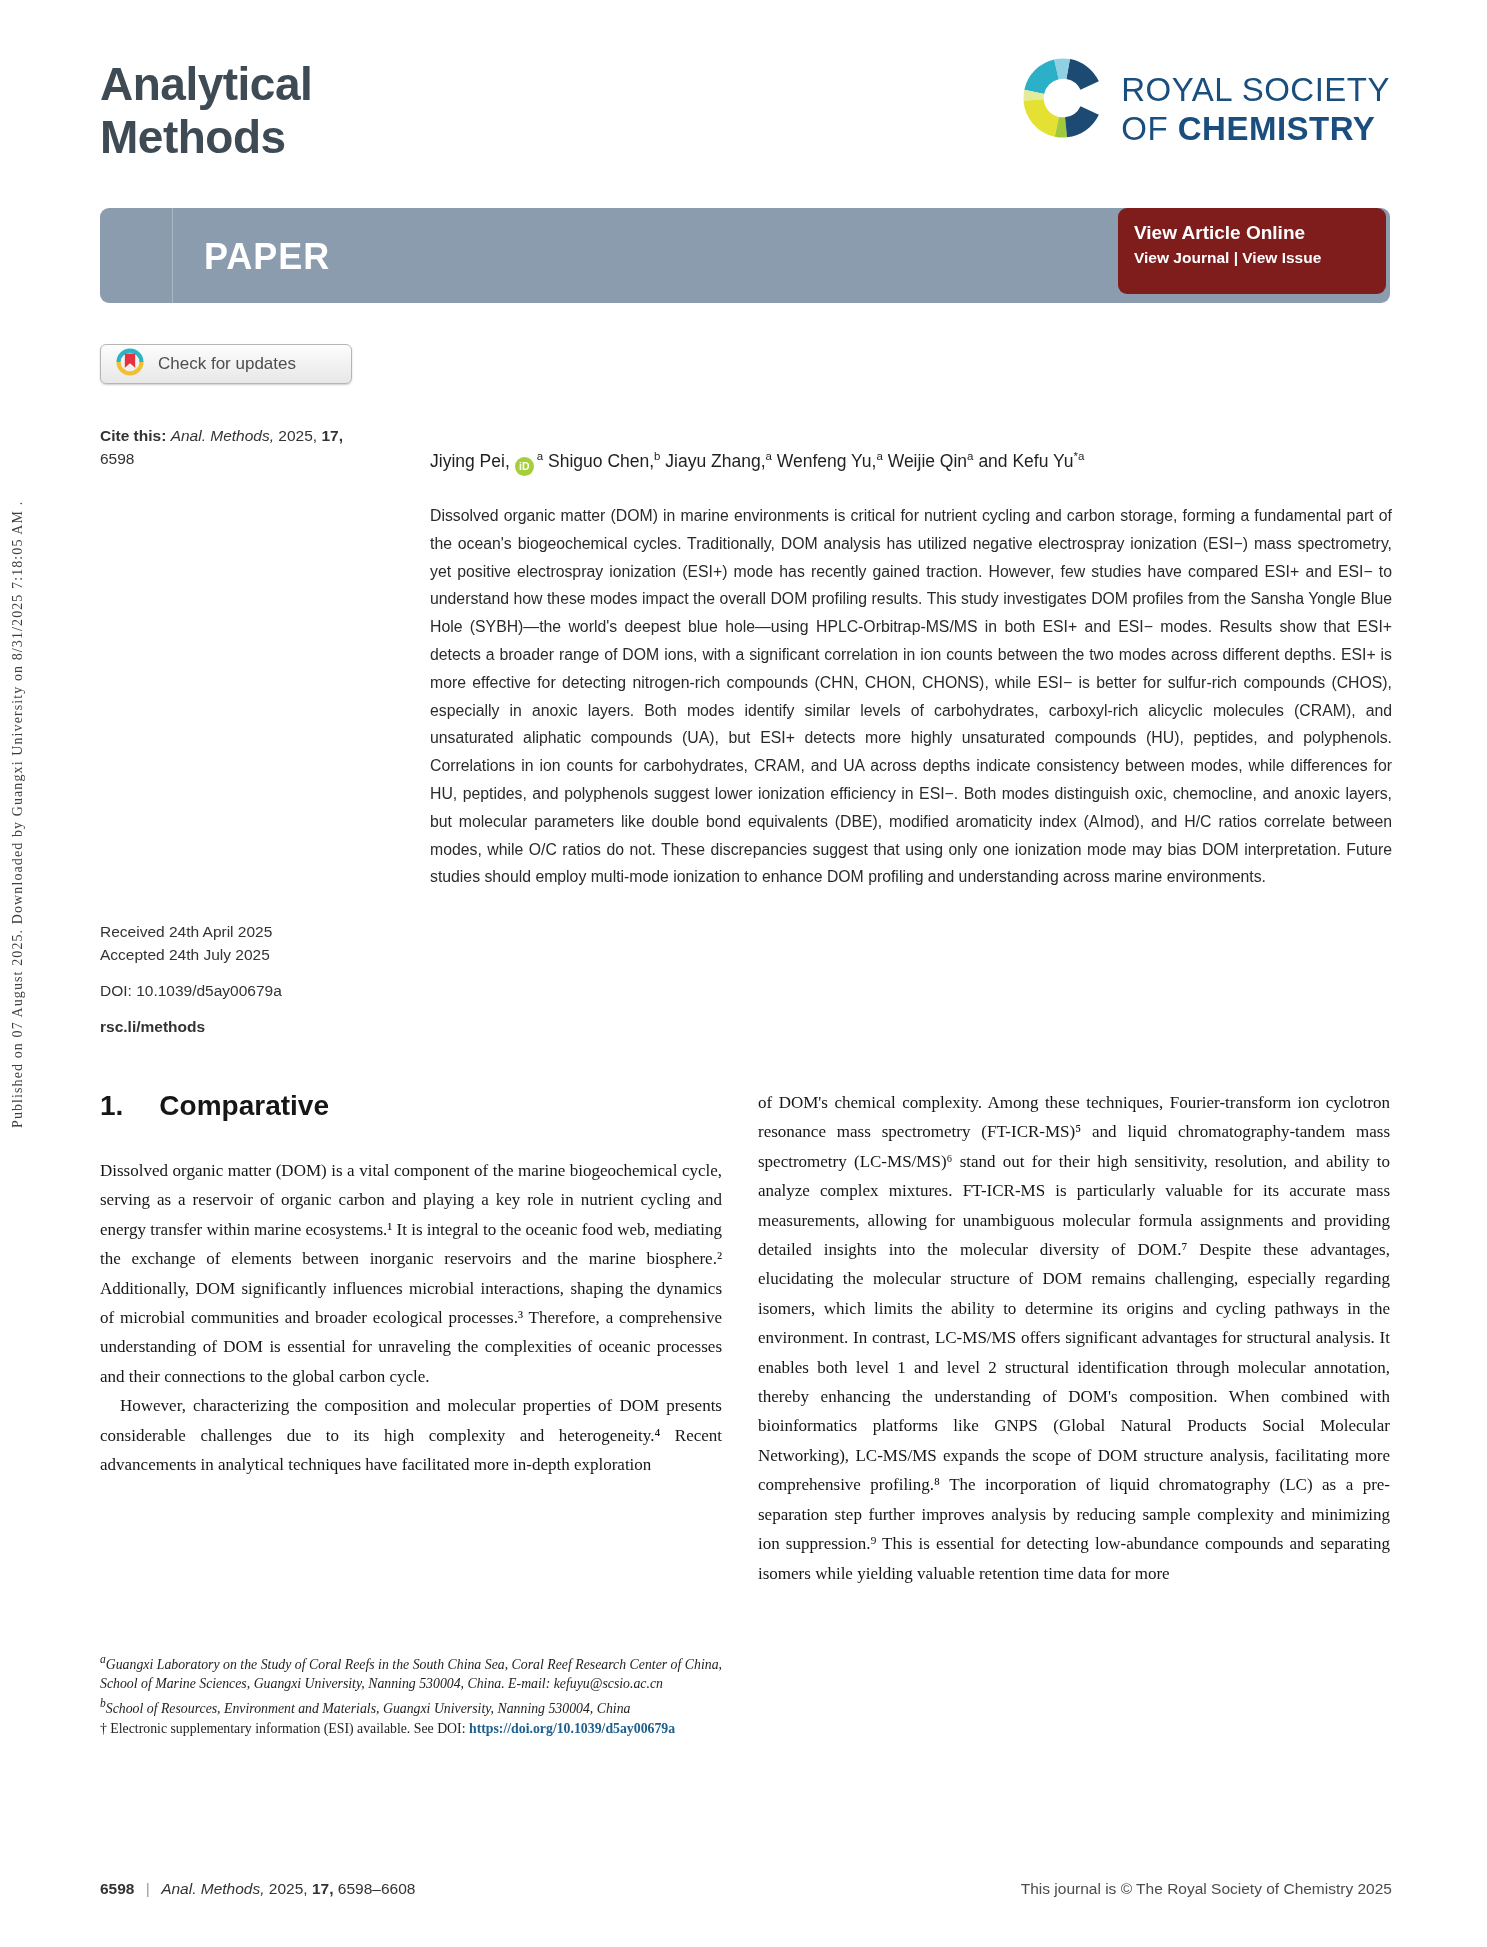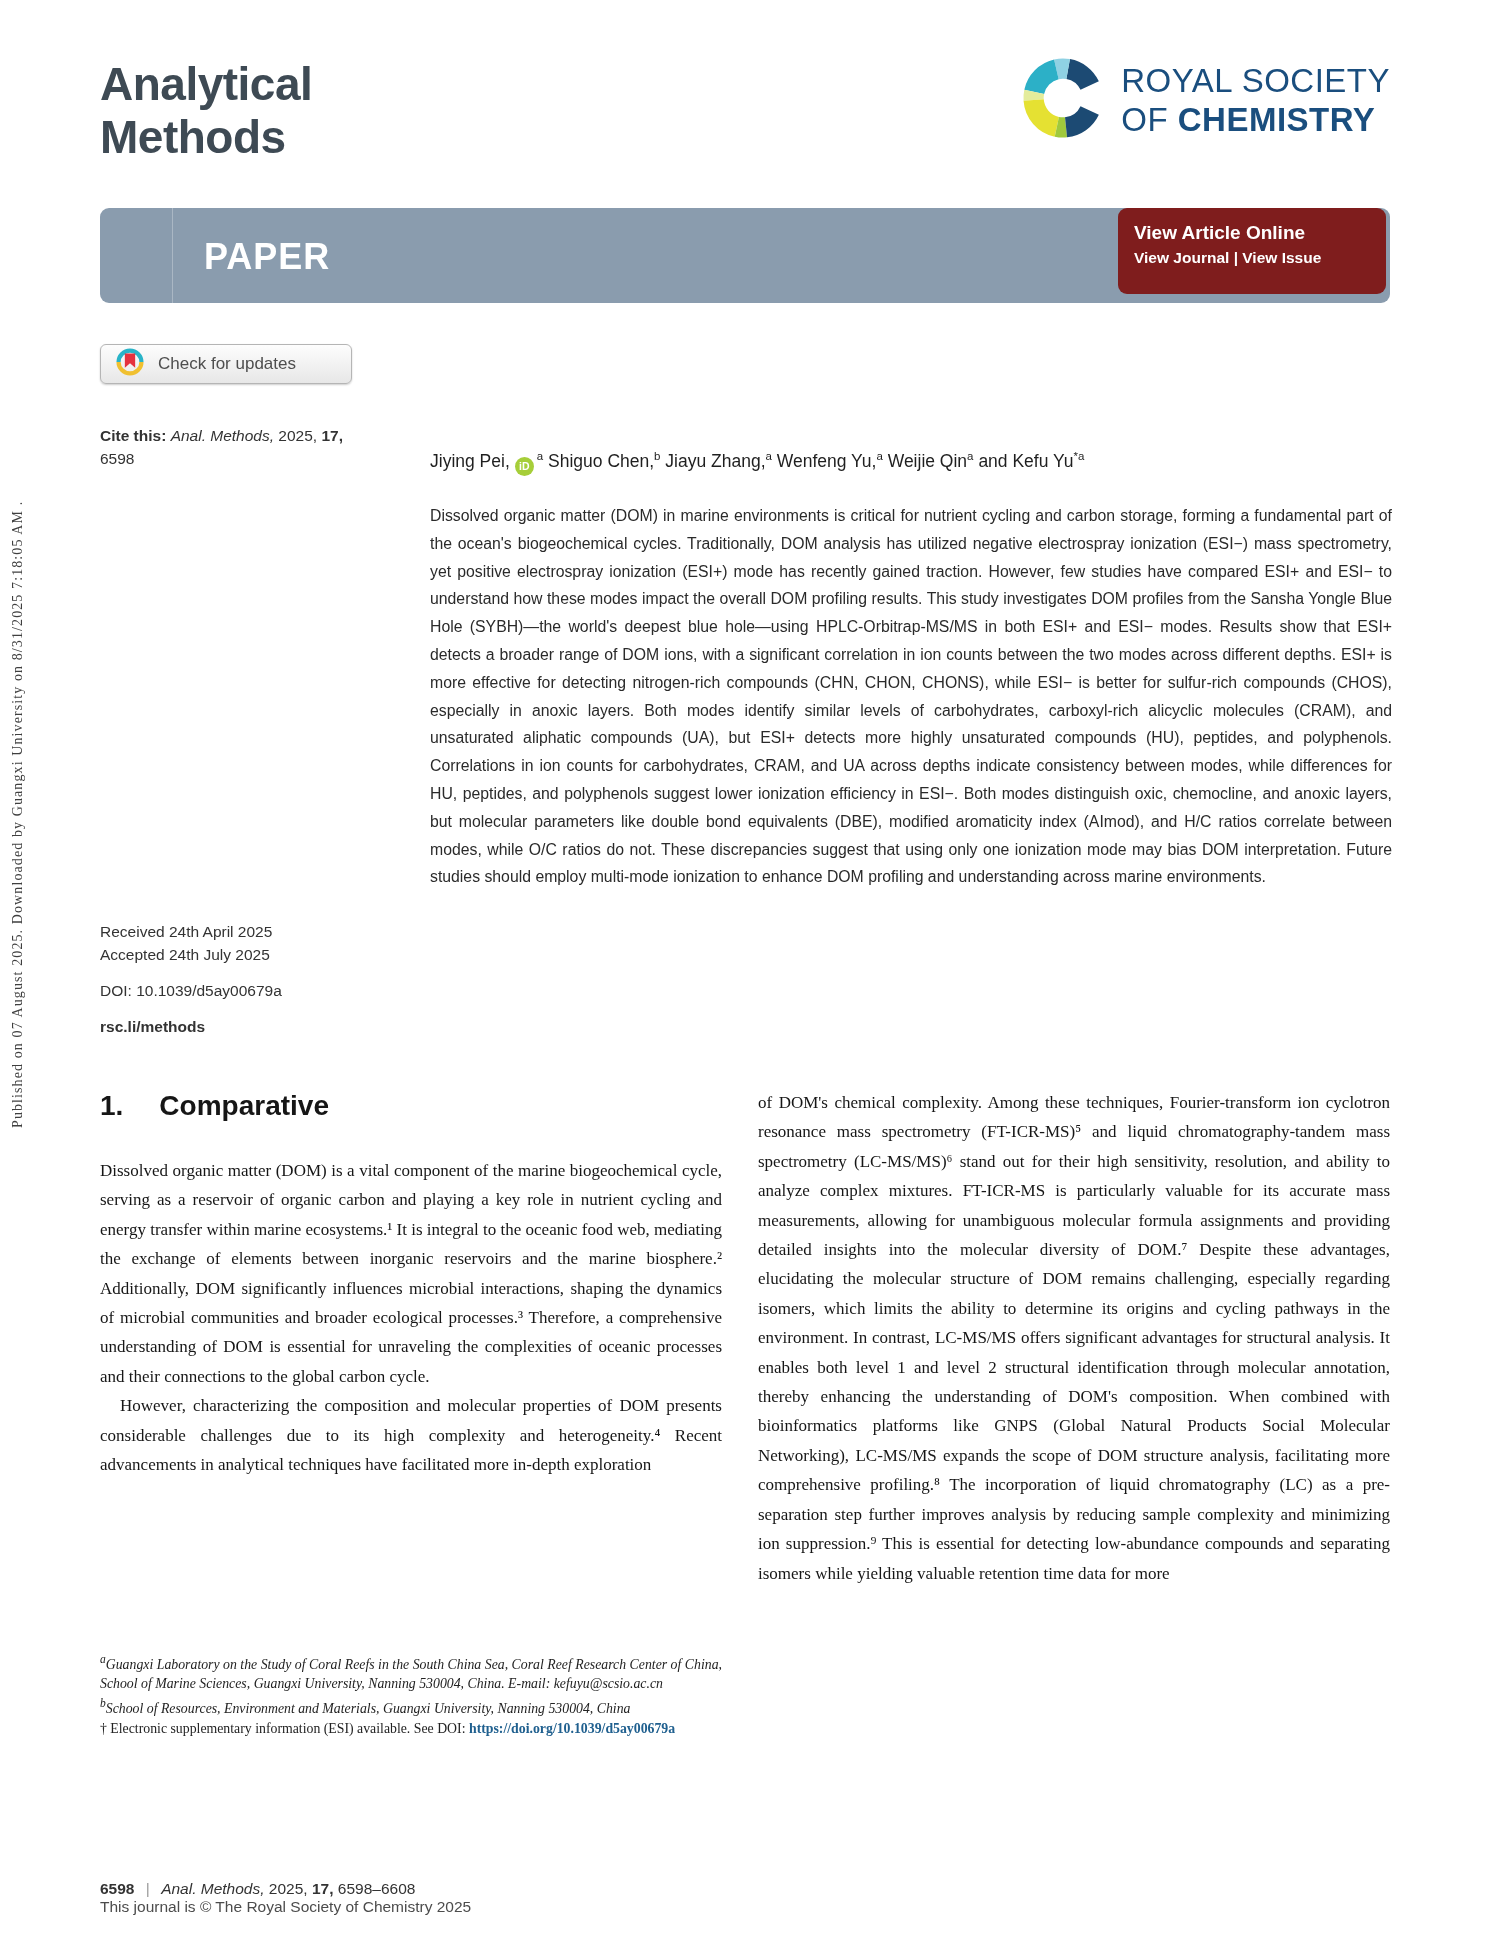--- a/index.html
+++ b/index.html
@@ -7,21 +7,21 @@
         font-family:"Liberation Sans",sans-serif;color:#1c1c1c;}
 
   
   .stamp{position:absolute;left:10px;top:1128px;width:810px;transform-origin:0 0;
          transform:rotate(-90deg);font-family:"Liberation Serif",serif;font-size:14px;
          color:#3f3f3f;letter-spacing:1.1px;white-space:nowrap;}
 
   
   .journal-name{position:absolute;left:100px;top:58px;font-size:46px;font-weight:700;
                 color:#3e4a54;line-height:53px;letter-spacing:-0.5px;}
-  .rsc-logo{position:absolute;top:52px;right:97px;display:flex;align-items:center;gap:12px;}
+  .rsc-logo{position:absolute;top:52px;right:97px;display:flex;align-items:flex-end;gap:12px;}
   .rsc-text{color:#1a4e7e;font-size:33px;line-height:39px;letter-spacing:0.5px;}
   .rsc-text b{font-weight:700;}
 
   
   .banner{position:absolute;left:100px;top:208px;width:1290px;height:95px;
           background:#8a9cae;border-radius:9px;}
   .banner-divider{position:absolute;left:72px;top:0;width:1px;height:100%;background:rgba(255,255,255,0.28);}
   .paper-label{position:absolute;left:104px;top:28px;font-size:36px;font-weight:700;
                color:#ffffff;letter-spacing:1px;}
   .vao-box{position:absolute;top:0;right:4px;width:268px;height:86px;background:#7f1d1d;
@@ -64,21 +64,21 @@
 
   
   .footnotes{position:absolute;left:100px;top:1650px;width:622px;font-family:"Liberation Serif","DejaVu Serif",serif;
              font-size:13.8px;line-height:19.8px;text-align:justify;color:#222;}
   .footnotes p{margin:0;}
   .fn-it{font-style:italic;}
   .fn-link{color:#20608f;font-weight:700;text-decoration:none;cursor:pointer;}
 
   
   .footer{position:absolute;left:100px;top:1880px;width:1292px;display:flex;justify-content:space-between;
-          font-size:15.5px;color:#333;flex-direction:column;}
+          font-size:15.5px;color:#333;}
   .footer .b{font-weight:700;} .footer .i{font-style:italic;}
   .footer .bar{color:#9a9a9a;margin:0 7px;}
   .footer-right{color:#4c4c4c;}
 </style>
 </head>
 <body>
 
 <div class="page">
 
   <div class="stamp">Published on 07 August 2025. Downloaded by Guangxi University on 8/31/2025 7:18:05 AM .</div>

